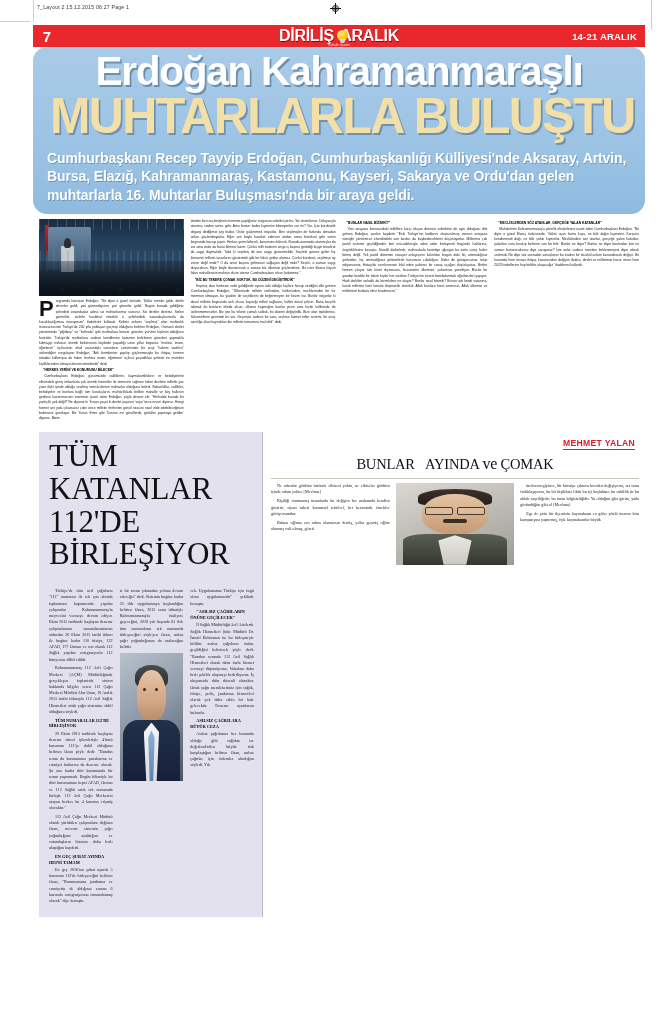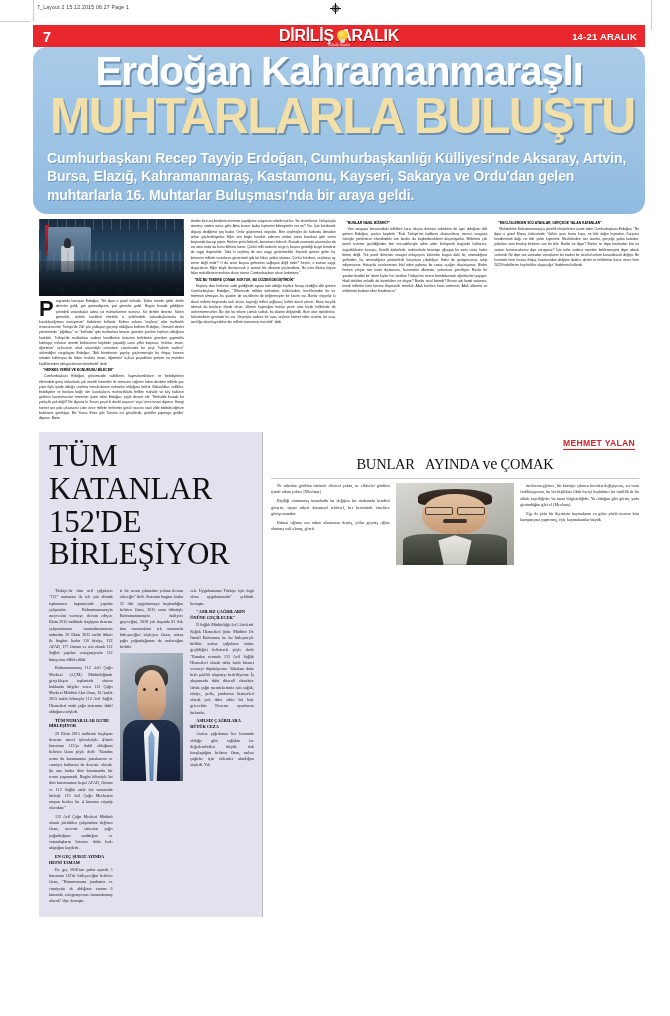--- a/index.html
+++ b/index.html
@@ -495,21 +495,21 @@
       </div>
 
     </div>
   </div>
 
   <div class="lower">
 
     <div class="lower-left">
       <div class="serif-head-wrap">
         <div class="serif-head">TÜM KATANLAR</div>
-        <div class="serif-head">152'DE BİRLEŞİYOR</div>
+        <div class="serif-head">112'DE BİRLEŞİYOR</div>
       </div>
 
       <div class="lower-left-body">
         <div class="col3">
           <p class="sp">Türkiye'de tüm acil çağrıların "112" numarası ile tek çatı altında toplanması kapsamında yapılan çalışmalar Kahramanmaraş'ta meyvesini vermeye devam ediyor.  Ekim 2015 tarihinde başlayan deneme çalışmalarının tamamlanmasının ardından 20 Ekim 2015 tarihi itibarı ile bugüne kadar 110 itfaiye, 122 AFAD, 177 Orman ve son olarak 112 Sağlık yapılan entegrasyonla 112 bünyesine dâhil edildi.</p>
           <p class="sp">Kahramanmaraş 112 Acil Çağrı Merkezi (AÇM) Müdürlüğünde gerçekleşen toplantıda sistem hakkında bilgiler veren 112 Çağrı Merkezi Müdürü Ahır Ozan, 10 Aralık 2015 tarihi itibarıyla 112 Acil Sağlık Hizmetleri ortak çağrı sistemine dahil olduğunu söyledi.</p>
           <p class="sp-head">TÜM NUMARALAR 112'DE BİRLEŞİYOR</p>
           <p class="sp">20 Ekim 2015 tarihinde başlayan deneme süreci işlemleriyle 4'üncü kurumun 112'ye dahil olduğunu belirten Ozan şöyle dedi: "Bundan sonra da kurumumuz yanakarma ve emniyet hatlarına da deneme olacak. Şu ana kadar dört kurumunda bir sorun yaşanmadı. Bugün itibariyle bu dört kurumumuz hepsi AFAD, Orman ve 112 Sağlık artık tek numarada birleşti. 112 Acil Çağrı Merkezini arayan herkes bu 4 kuruma erişmiş olacaktır."</p>
           <p class="sp">112 Acil Çağrı Merkezi Müdürü olarak yürütülen çalışmalara değinen Ozan, mevcut sistemin çağrı yoğunluğunu azalttığını ve vatandaşların hizmete daha hızlı ulaştığını kaydetti.</p>
           <p class="sp-head">EN GEÇ ŞUBAT AYINDA HEPSİ TAMAM</p>

